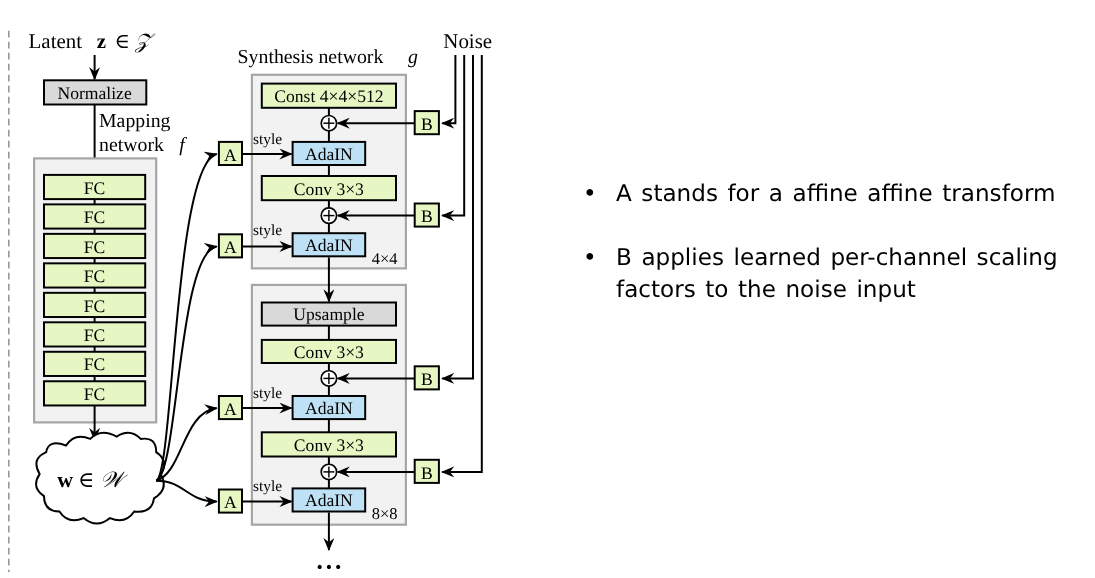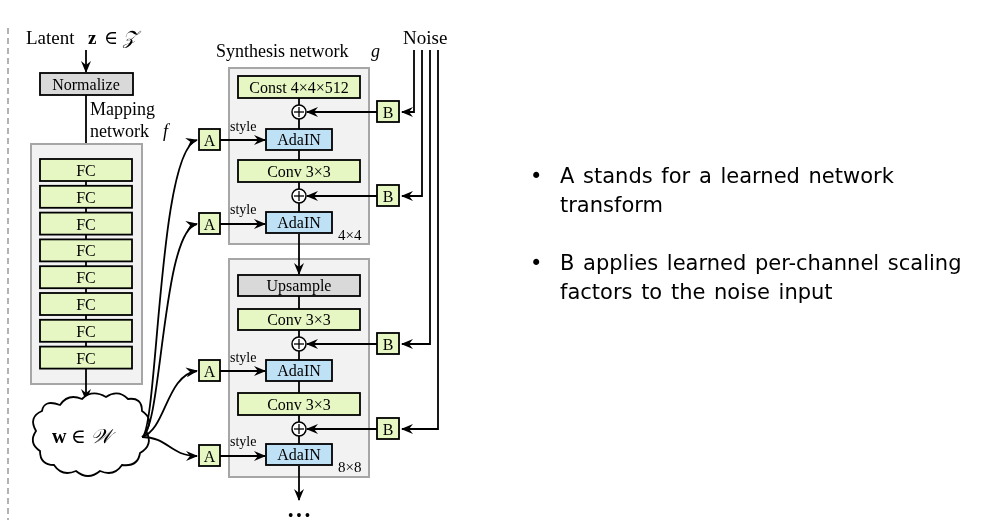--- a/index.html
+++ b/index.html
@@ -245,19 +245,19 @@
 
   <text class="serif" x="338" y="240" font-size="15">4×4</text>
   <text class="serif" x="338" y="472" font-size="15">8×8</text>
 
   <text class="serif" x="299" y="520" font-size="14" font-weight="bold" text-anchor="middle">• • •</text>
 </svg>
 
 <div class="bullets">
   <div class="bullet-item">
     <span class="bullet-dot">•</span>
-    <span class="bullet-text">A stands for a learned network transform</span>
+    <span class="bullet-text">A stands for a affine affine transform</span>
   </div>
   <div class="bullet-item">
     <span class="bullet-dot">•</span>
     <span class="bullet-text">B applies learned per-channel scaling factors to the noise input</span>
   </div>
 </div>
 
 </body></html>

